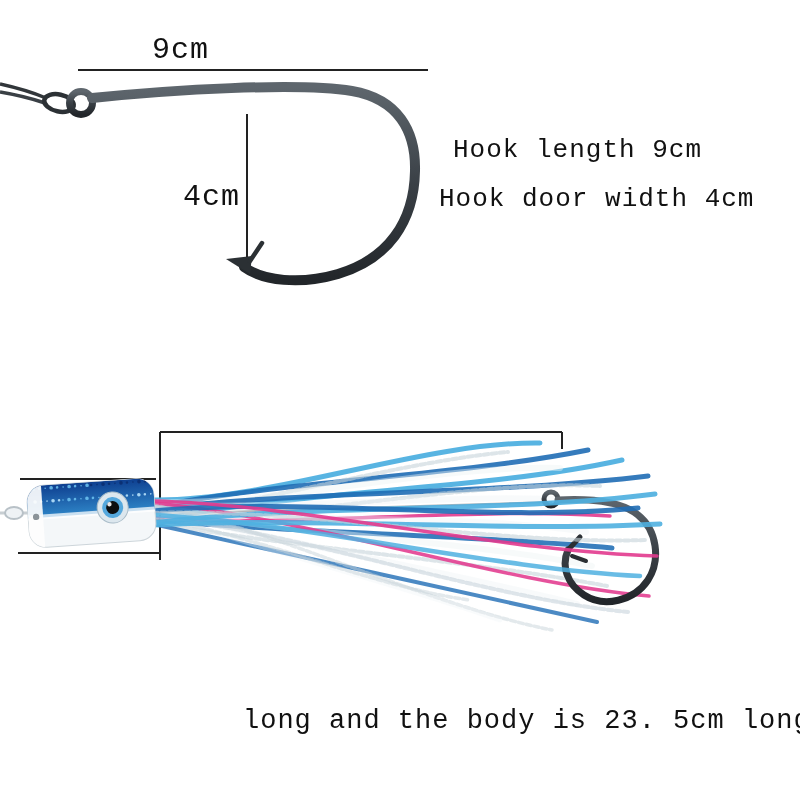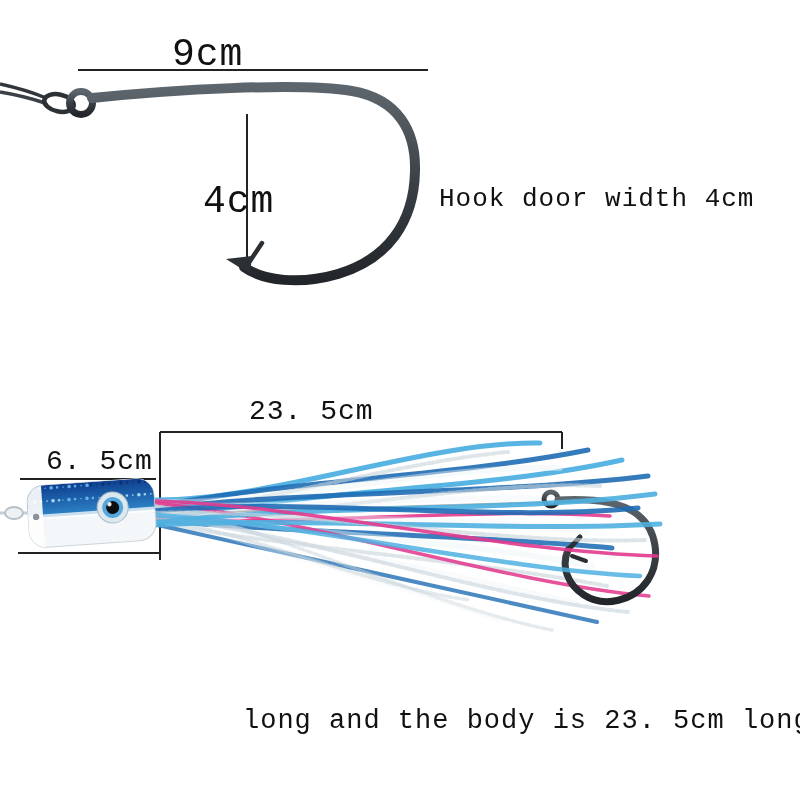--- a/index.html
+++ b/index.html
@@ -11,21 +11,21 @@
     font-family:"Liberation Mono","DejaVu Sans Mono",monospace;
   }
   #scene{position:absolute;left:0;top:0;}
   .lbl{
     position:absolute;
     color:#111111;
     white-space:nowrap;
     letter-spacing:1px;
     font-family:"Liberation Mono","DejaVu Sans Mono",monospace;
   }
-  .dim-lbl{font-size:38px;margin-left:20px;}
+  .dim-lbl{font-size:30px;}
   .mid-lbl{font-size:28px;}
   .spec-lbl{font-size:26px;}
   .cap-lbl{font-size:27px;}
 </style>
 </head>
 <body>
 
 <div class="canvas">
 
   <svg id="scene" width="800" height="800" viewBox="0 0 800 800">
@@ -166,20 +166,19 @@
         <circle cx="113" cy="509" r="10.5" fill="#55a8dd"></circle>
         <circle cx="113" cy="509" r="6.5" fill="#0c0e10"></circle>
         <circle cx="110" cy="505.5" r="2.2" fill="#ffffff" opacity="0.9"></circle>
       </g>
     </g>
   </svg>
 
   <div class="lbl dim-lbl" style="left:152px;top:33px;">9cm</div>
   <div class="lbl dim-lbl" style="left:183px;top:180px;">4cm</div>
 
+  <div class="lbl spec-lbl" style="left:453px;top:135px;">Hook length 9cm</div>
   <div class="lbl spec-lbl" style="left:439px;top:184px;">Hook door width 4cm</div>
 
-  <div class="lbl mid-lbl" style="left:249px;top:396px;">23. 5cm</div>
-  <div class="lbl mid-lbl" style="left:46px;top:446px;">6. 5cm</div>
 
   <div class="lbl cap-lbl" style="left:243px;top:706px;">long and the body is 23. 5cm long</div>
 
 </div>
 
 </body></html>

